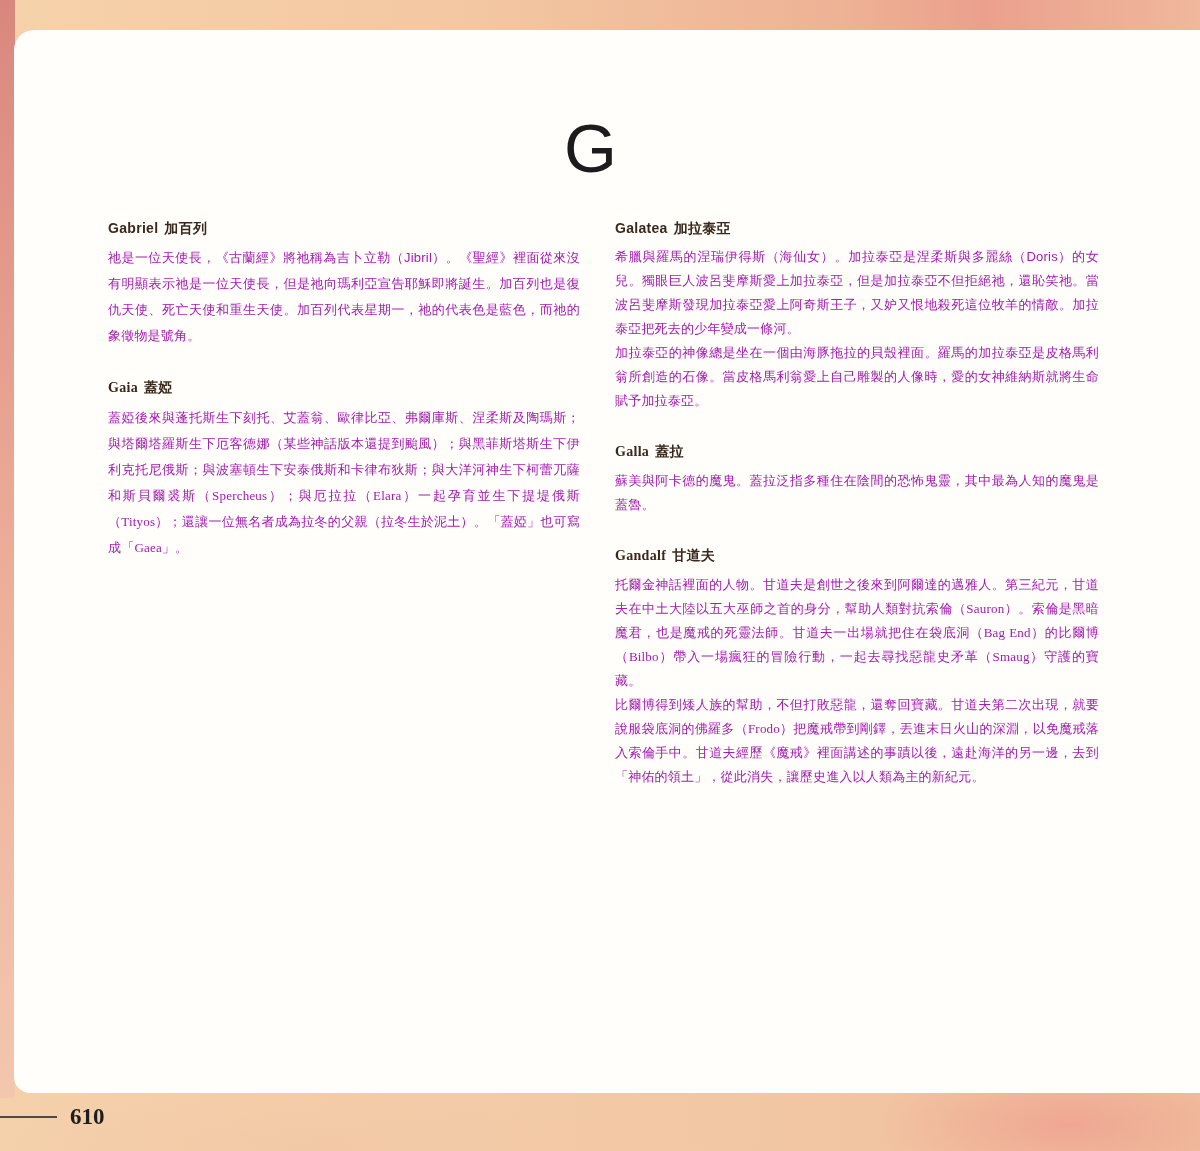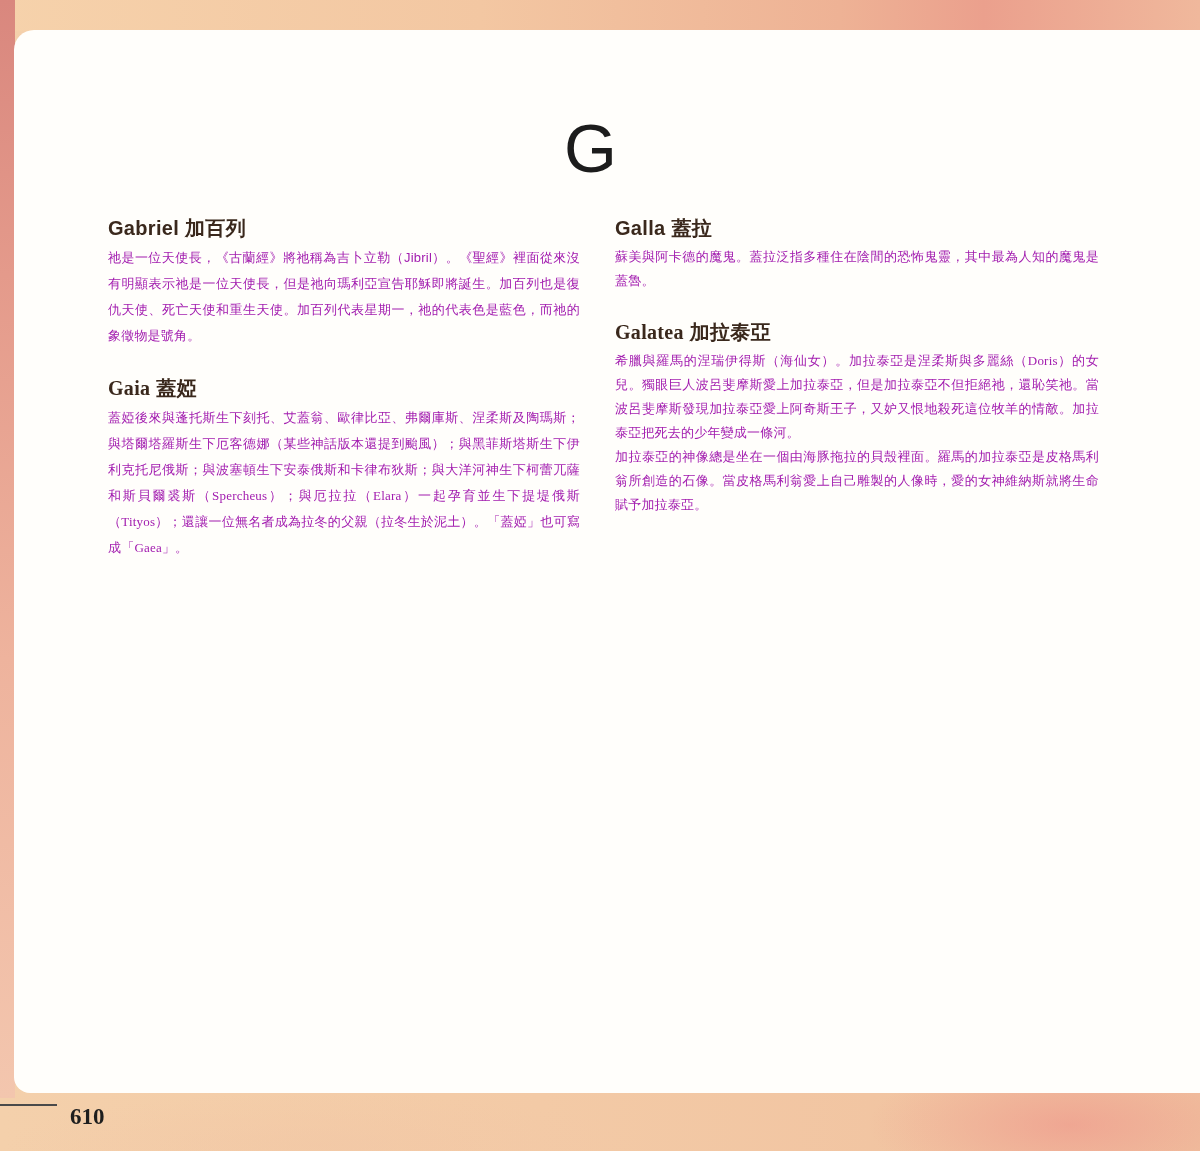--- a/index.html
+++ b/index.html
@@ -37,35 +37,35 @@
     font-size: 68px; line-height: 68px; font-weight: 400;
     color: #1c1c1c;
     font-family: "Liberation Sans", sans-serif;
   }
   .col { position: absolute; top: 186px; }
   .col-left  { left: 94px;  width: 472px; }
   .col-right { left: 601px; width: 484px; }
   .entry + .entry { margin-top: 27px; font-family: Liberation Serif, serif; }
   .entry-heading {
     margin: 0 0 5px 0;
-    font-size: 20px; line-height: 24px; font-weight: bold;
+    font-size: 14px; line-height: 24px; font-weight: bold;
     color: #3a281c; letter-spacing: 0.3px;
   }
   .entry-heading .zh { margin-left: 6px; }
   .entry-body {
     margin: 0;
     font-size: 13px; color: #a21caf;
     text-align: justify; text-justify: inter-ideograph;
     letter-spacing: 0.2px;
   }
   .col-left  .entry-body { line-height: 26px; }
   .col-right .entry-body { line-height: 24px; }
   .footer {
     position: absolute; left: 0; top: 1104px;
-    display: flex; align-items: flex-start;
+    display: flex; align-items: center;
   }
   .footer-rule {
     display: inline-block; width: 57px; height: 2px;
     background: #4a4a4a; margin-right: 13px;
   }
   .page-number {
     font-family: "Liberation Serif", serif;
     font-size: 23px; font-weight: bold; color: #1e1e1e;
   }
 </style>
@@ -90,34 +90,37 @@
       <section class="entry">
         <h3 class="entry-heading"><span>Gaia</span><span class="zh">蓋婭</span></h3>
         <p class="entry-body">蓋婭後來與蓬托斯生下刻托、艾蓋翁、歐律比亞、弗爾庫斯、涅柔斯及陶瑪斯；與塔爾塔羅斯生下厄客德娜（某些神話版本還提到颱風）；與黑菲斯塔斯生下伊利克托尼俄斯；與波塞頓生下安泰俄斯和卡律布狄斯；與大洋河神生下柯蕾兀薩和斯貝爾裘斯（Spercheus）；與厄拉拉（Elara）一起孕育並生下提堤俄斯（Tityos）；還讓一位無名者成為拉冬的父親（拉冬生於泥土）。「蓋婭」也可寫成「Gaea」。</p>
       </section>
 
     </div>
 
     <div class="col col-right">
 
       <section class="entry">
-        <h3 class="entry-heading"><span>Galla</span><span class="zh">蓋拉</span></h3>
-        <p class="entry-body">蘇美與阿卡德的魔鬼。蓋拉泛指多種住在陰間的恐怖鬼靈，其中最為人知的魔鬼是蓋魯。</p>
-      </section>
-
-      <section class="entry">
         <h3 class="entry-heading"><span>Galatea</span><span class="zh">加拉泰亞</span></h3>
         <p class="entry-body">希臘與羅馬的涅瑞伊得斯（海仙女）。加拉泰亞是涅柔斯與多麗絲（Doris）的女兒。獨眼巨人波呂斐摩斯愛上加拉泰亞，但是加拉泰亞不但拒絕祂，還恥笑祂。當波呂斐摩斯發現加拉泰亞愛上阿奇斯王子，又妒又恨地殺死這位牧羊的情敵。加拉泰亞把死去的少年變成一條河。</p>
         <p class="entry-body">加拉泰亞的神像總是坐在一個由海豚拖拉的貝殼裡面。羅馬的加拉泰亞是皮格馬利翁所創造的石像。當皮格馬利翁愛上自己雕製的人像時，愛的女神維納斯就將生命賦予加拉泰亞。</p>
       </section>
 
       <section class="entry">
+        <h3 class="entry-heading"><span>Galla</span><span class="zh">蓋拉</span></h3>
+        <p class="entry-body">蘇美與阿卡德的魔鬼。蓋拉泛指多種住在陰間的恐怖鬼靈，其中最為人知的魔鬼是蓋魯。</p>
       </section>
 
       <section class="entry">
+      </section>
+
+      <section class="entry">
+        <h3 class="entry-heading"><span>Gandalf</span><span class="zh">甘道夫</span></h3>
+        <p class="entry-body">托爾金神話裡面的人物。甘道夫是創世之後來到阿爾達的邁雅人。第三紀元，甘道夫在中土大陸以五大巫師之首的身分，幫助人類對抗索倫（Sauron）。索倫是黑暗魔君，也是魔戒的死靈法師。甘道夫一出場就把住在袋底洞（Bag End）的比爾博（Bilbo）帶入一場瘋狂的冒險行動，一起去尋找惡龍史矛革（Smaug）守護的寶藏。</p>
+        <p class="entry-body">比爾博得到矮人族的幫助，不但打敗惡龍，還奪回寶藏。甘道夫第二次出現，就要說服袋底洞的佛羅多（Frodo）把魔戒帶到剛鐸，丟進末日火山的深淵，以免魔戒落入索倫手中。甘道夫經歷《魔戒》裡面講述的事蹟以後，遠赴海洋的另一邊，去到「神佑的領土」，從此消失，讓歷史進入以人類為主的新紀元。</p>
       </section>
 
     </div>
   </div>
 
   <div class="footer">
     <span class="footer-rule"></span>
     <span class="page-number">610</span>
   </div>
 </div>

